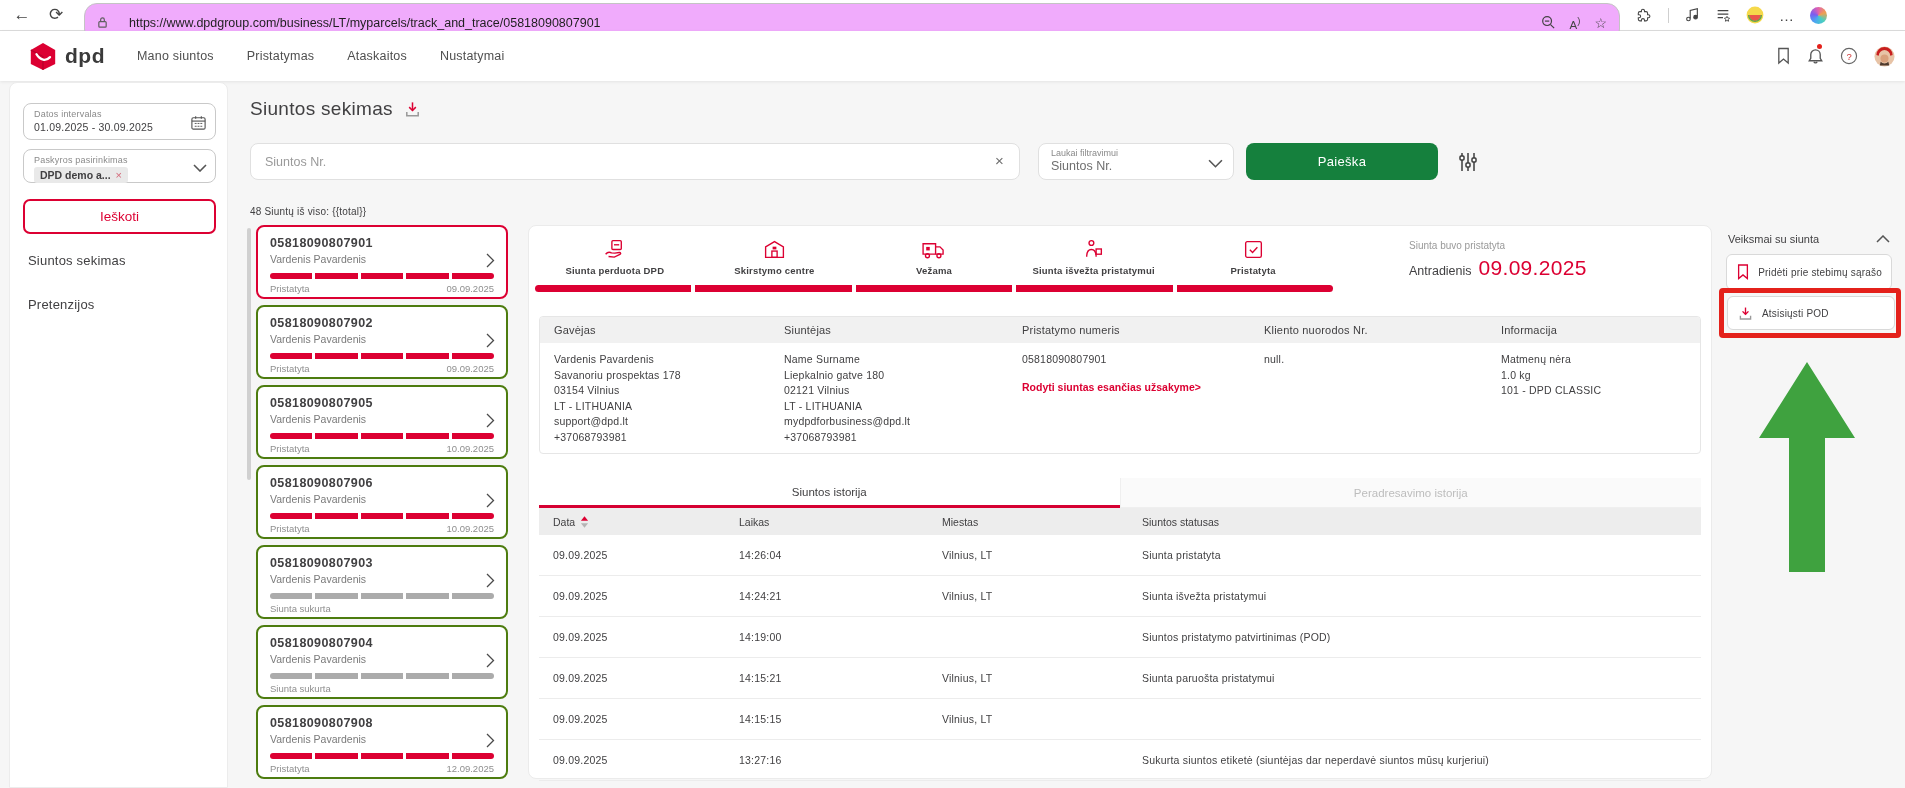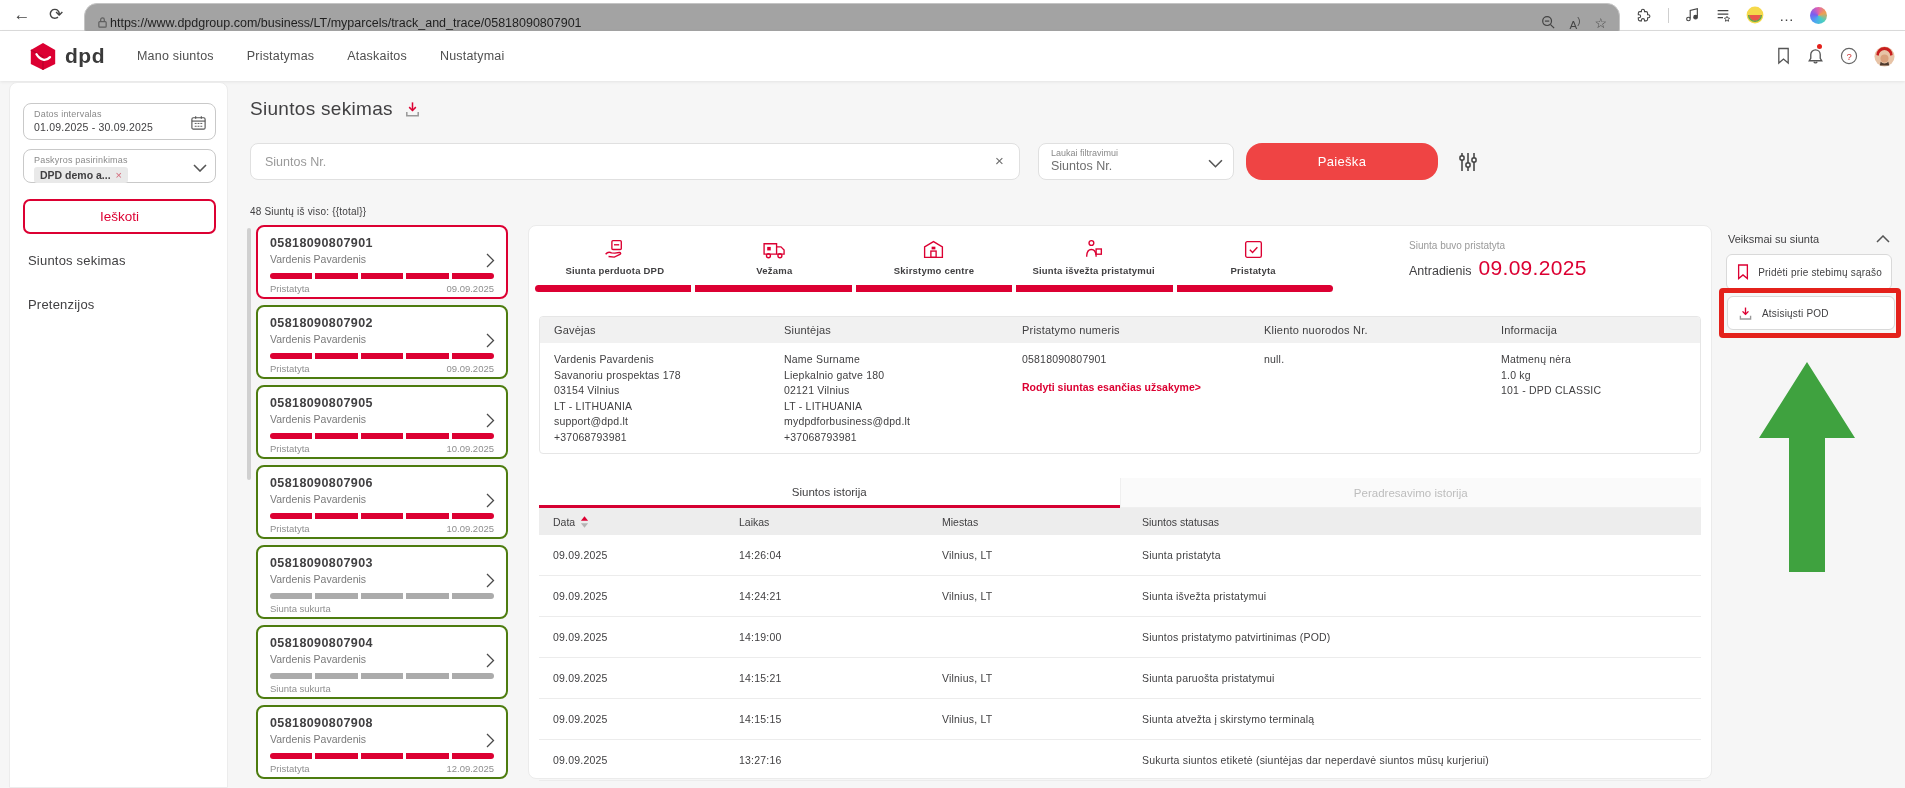--- a/index.html
+++ b/index.html
@@ -4,21 +4,21 @@
 <style>
   html,body{margin:0;padding:0;}
   .screen{position:relative;width:1905px;height:788px;overflow:hidden;background:#f6f6f6;
     font-family:"Liberation Sans", sans-serif;color:#414042;}
   svg{display:block;}
 
   
   .browser-bar{position:absolute;left:0;top:0;width:100%;height:30px;background:#fff;border-bottom:1px solid #dcdcdc;}
   .b-icon{position:absolute;top:3px;font-size:17px;color:#454545;line-height:24px;width:24px;text-align:center;cursor:pointer;}
   .url-pill{position:absolute;left:84px;top:3px;width:1536px;height:39px;border:1px solid #c4c4c4;border-radius:13px;
-    background:#a3a3a3;display:flex;align-items:center;padding:0 12px;box-sizing:border-box;gap:2px;}
+    background:#f0abfc;display:flex;align-items:center;padding:0 12px;box-sizing:border-box;gap:21px;}
   .url-text{font-size:12.5px;color:#1f1f1f;white-space:nowrap;}
   .pill-right{margin-left:auto;display:flex;align-items:center;gap:14px;color:#444;}
   .chrome-right{position:absolute;left:1636px;top:0;height:30px;display:flex;align-items:center;gap:15px;color:#444;}
   .v-div{width:1px;height:15px;background:#cfcfcf;}
   .copilot{width:17px;height:17px;border-radius:50%;background:conic-gradient(from 210deg,#4aa8f0,#7a5cf0,#e060b0,#f0a050,#4ad0c0,#4aa8f0);}
   .read-aloud{font-size:11.5px;color:#444;}
   .melon{width:18px;height:18px;}
 
   
   .app-nav{position:absolute;left:0;top:31px;width:100%;height:50px;background:#fff;box-shadow:0 1px 3px rgba(0,0,0,.08);}
@@ -50,21 +50,21 @@
   .search-input{position:absolute;left:250px;top:143px;width:770px;height:37px;border:1px solid #e0e0e0;border-radius:8px;
     box-sizing:border-box;background:#fff;font-size:12.5px;color:#414042;padding:0 34px 0 14px;outline:none;
     font-family:"Liberation Sans",sans-serif;}
   .search-input::placeholder{color:#9a9a9a;}
   .clear-x{position:absolute;left:995px;top:152px;font-size:15px;color:#6f6f6f;cursor:pointer;}
   .field-select{position:absolute;left:1038px;top:143px;width:196px;height:37px;border:1px solid #e0e0e0;border-radius:8px;
     box-sizing:border-box;background:#fff;padding:4px 30px 4px 12px;cursor:pointer;}
   .select-label{font-size:9px;color:#8a8a8a;}
   .select-value{font-size:12.5px;color:#6f6f6f;margin-top:1px;}
   .select-chev{position:absolute;right:10px;top:15px;}
-  .paieska-btn{position:absolute;left:1246px;top:143px;width:192px;height:37px;background:#ef4444;border:none;border-radius:16px;
+  .paieska-btn{position:absolute;left:1246px;top:143px;width:192px;height:37px;background:#15803d;border:none;border-radius:8px;
     color:#fff;font-size:13px;font-weight:500;cursor:pointer;font-family:"Liberation Sans",sans-serif;letter-spacing:.3px;}
   .sliders-btn{position:absolute;left:1454px;top:148px;width:28px;height:28px;display:flex;align-items:center;justify-content:center;cursor:pointer;}
   .count-text{position:absolute;left:250px;top:206px;font-size:10px;color:#414042;letter-spacing:.2px;}
 
   
   .list-scroll{position:absolute;left:247px;top:228px;width:4px;height:252px;background:#d0d0d0;border-radius:2px;}
   .parcel-list{position:absolute;left:256px;top:225px;width:252px;}
   .parcel-card{position:relative;height:74px;background:#fff;border:2px solid #4d7c0f;border-radius:8px;margin-bottom:6px;
     box-sizing:border-box;padding:9px 12px 0 12px;cursor:pointer;}
   .parcel-card.selected{border:2px solid #dc0032;}
@@ -449,36 +449,36 @@
     <div class="steps">
       <div class="step">
         <svg width="23" height="23" viewBox="0 0 22 22" fill="none" stroke="#dc0032" stroke-width="1.3">
             <rect x="8.5" y="2.5" width="9" height="8.5" rx="1"></rect>
             <path d="M10.5 6.5h5"></path>
             <path d="M2.5 15.5c1.6-2 3.6-2.4 5.6-1.3l3.2.3 4.3-.6c1.3-.2 1.8 1.2.6 1.8l-5.4 2.6-5.5-.6"></path>
           </svg>
         <div class="step-label">Siunta perduota DPD</div>
       </div>
       <div class="step">
+        <svg width="23" height="23" viewBox="0 0 22 22" fill="none" stroke="#dc0032" stroke-width="1.3">
+            <path d="M2.5 8.5L11 3.5l8.5 5v10h-17z"></path>
+            <rect x="8.5" y="12.5" width="5" height="6"></rect>
+            <rect x="9.2" y="8.3" width="3.6" height="2.6" fill="#dc0032" stroke="none"></rect>
+          </svg>
+        <div class="step-label">Skirstymo centre</div>
+      </div>
+      <div class="step">
         <svg width="25" height="23" viewBox="0 0 24 22" fill="none" stroke="#dc0032" stroke-width="1.3">
             <path d="M2 5.5h12v10H2z"></path>
             <path d="M14 8.5h4.2l3 3v4h-7.2"></path>
             <circle cx="6.2" cy="17" r="1.9"></circle>
             <circle cx="17.2" cy="17" r="1.9"></circle>
             <rect x="5" y="8.5" width="3.4" height="3.4" fill="#dc0032" stroke="none"></rect>
           </svg>
         <div class="step-label">Vežama</div>
-      </div>
-      <div class="step">
-        <svg width="23" height="23" viewBox="0 0 22 22" fill="none" stroke="#dc0032" stroke-width="1.3">
-            <path d="M2.5 8.5L11 3.5l8.5 5v10h-17z"></path>
-            <rect x="8.5" y="12.5" width="5" height="6"></rect>
-            <rect x="9.2" y="8.3" width="3.6" height="2.6" fill="#dc0032" stroke="none"></rect>
-          </svg>
-        <div class="step-label">Skirstymo centre</div>
       </div>
       <div class="step">
         <svg width="23" height="23" viewBox="0 0 22 22" fill="none" stroke="#dc0032" stroke-width="1.3">
             <circle cx="9" cy="4.8" r="2.3"></circle>
             <path d="M4.5 18c0-4.5 2-7 4.5-7s4.5 2.5 4.5 7"></path>
             <rect x="13.5" y="10.5" width="5" height="5"></rect>
           </svg>
         <div class="step-label">Siunta išvežta pristatymui</div>
       </div>
       <div class="step">
@@ -584,21 +584,20 @@
         <div class="h-row h-grid">
       <div>09.09.2025</div>
       <div>14:15:21</div>
       <div>Vilnius, LT</div>
       <div>Siunta paruošta pristatymui</div>
     </div>
         <div class="h-row h-grid">
       <div>09.09.2025</div>
       <div>14:15:15</div>
       <div>Vilnius, LT</div>
-      <div>Siunta atvežta į skirstymo terminalą</div>
     </div>
         <div class="h-row h-grid">
       <div>09.09.2025</div>
       <div>13:27:16</div>
       <div></div>
       <div>Sukurta siuntos etiketė (siuntėjas dar neperdavė siuntos mūsų kurjeriui)</div>
     </div>
       </div>
 
   </div>

